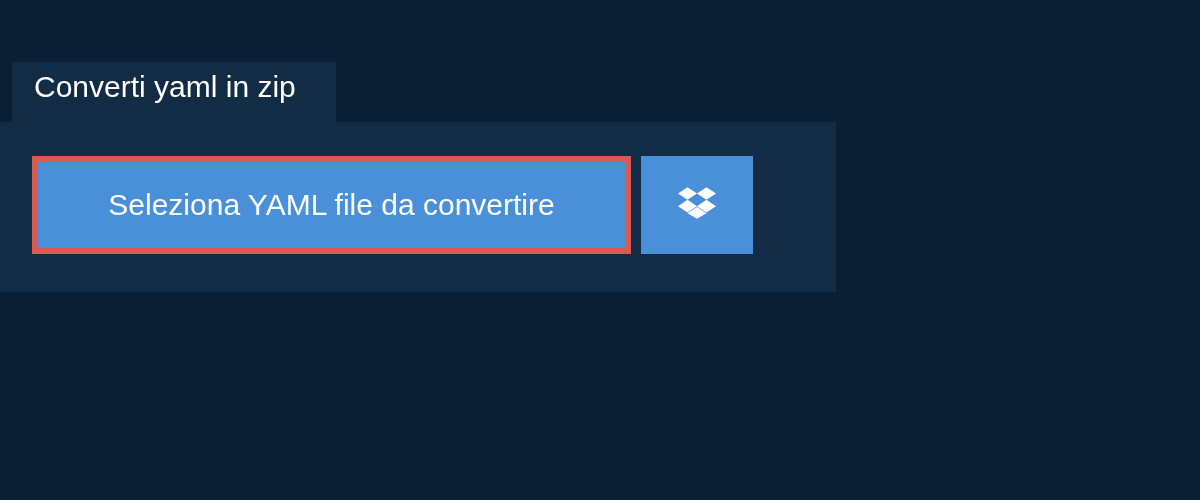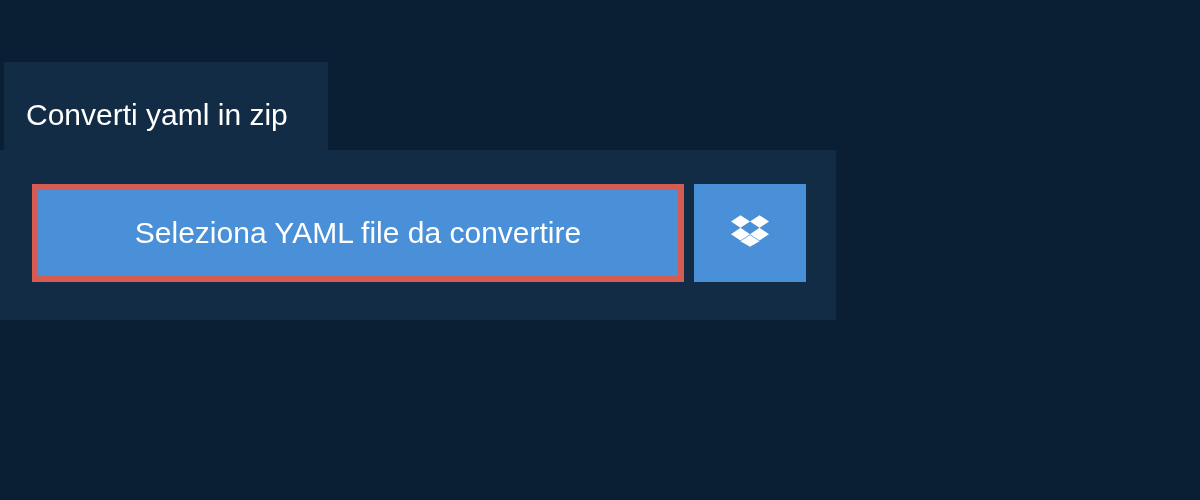--- a/index.html
+++ b/index.html
@@ -6,22 +6,22 @@
     body {
       width: 1200px;
       height: 500px;
       background: #0a1f33;
       font-family: -apple-system, BlinkMacSystemFont, "Segoe UI", Arial, sans-serif;
       overflow: hidden;
     }
     .tab-container {
       background: #132c46;
       display: inline-block;
-      padding: 36px 40px 18px 22px;
-      margin-left: 4px;
+      padding: 8px 40px 18px 22px;
+      margin-left: 12px;
       margin-top: 62px;
     }
     .tab-label {
       color: #ffffff;
       font-size: 30px;
       font-weight: 300;
     }
     .actions-panel {
       background: #132c46;
       margin-top: 0;
@@ -36,21 +36,21 @@
       border: 6px solid #d65c53;
       color: #ffffff;
       font-size: 30px;
       font-weight: 300;
       padding: 26px 44px;
       cursor: pointer;
       display: flex;
       align-items: center;
       justify-content: center;
       flex: 0 0 auto;
-      width: 652px;
+      width: 599px;
     }
     .dropbox-btn {
       background: #4990d9;
       width: 112px;
       cursor: pointer;
       display: flex;
       align-items: center;
       justify-content: center;
       flex: 0 0 auto;
     }

